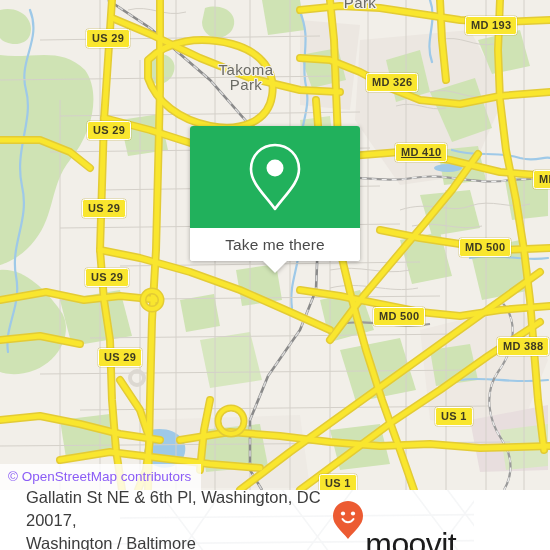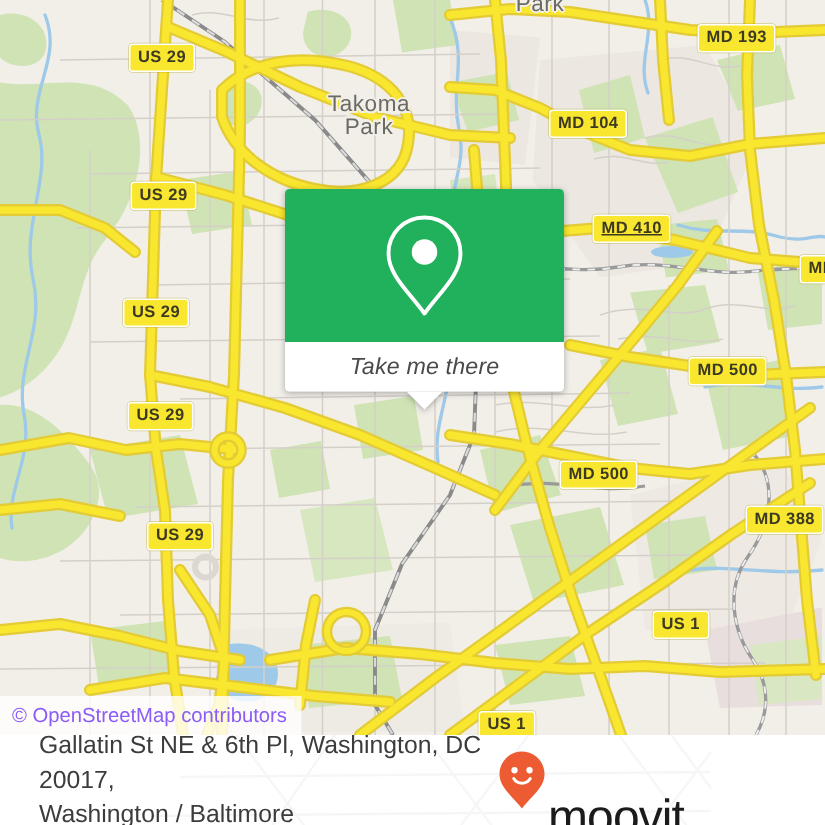--- a/index.html
+++ b/index.html
@@ -59,23 +59,22 @@
     padding:0 10px 0 8px;
     background:rgba(255,255,255,.80);
     color:#8b5cf6;
     font-size:13.5px;
     font-family:"Liberation Sans", sans-serif;
     white-space:nowrap;
   }
 
   
   #popup{
-    position:absolute;left:190px;top:126px;width:186px;
+    position:absolute;left:190px;top:126px;width:170px;
     filter:drop-shadow(0 1px 2px rgba(0,0,0,.30));
-    font-style:italic;
   }
   #popup-body{
     background:#ffffff;border-radius:3px;overflow:hidden;
   }
   #popup-head{
     height:102px;background:#21b15c;
     display:flex;align-items:center;justify-content:center;
   }
   #popup-pin{display:block;}
   #popup-foot{
@@ -351,21 +350,21 @@
 Park</span></div>
     <div class="place-label" style="left:330px;top:-5px;width:60px;"><span>Park</span></div>
 
     <div class="shield" style="left:86px;top:29px;"><span>US 29</span></div>
     <div class="shield" style="left:87px;top:121px;"><span>US 29</span></div>
     <div class="shield" style="left:82px;top:199px;"><span>US 29</span></div>
     <div class="shield" style="left:85px;top:268px;"><span>US 29</span></div>
     <div class="shield" style="left:98px;top:348px;"><span>US 29</span></div>
 
     <div class="shield" style="left:465px;top:16px;"><span>MD 193</span></div>
-    <div class="shield" style="left:366px;top:73px;"><span>MD 104</span></div>
+    <div class="shield" style="left:366px;top:73px;"><span>MD 326</span></div>
     <div class="shield" style="left:395px;top:143px;text-decoration:underline;"><span>MD 410</span></div>
     <div class="shield" style="left:533px;top:170px;"><span>MD</span></div>
     <div class="shield" style="left:459px;top:238px;"><span>MD 500</span></div>
     <div class="shield" style="left:373px;top:307px;"><span>MD 500</span></div>
     <div class="shield" style="left:497px;top:337px;"><span>MD 388</span></div>
     <div class="shield" style="left:435px;top:407px;"><span>US 1</span></div>
     <div class="shield" style="left:319px;top:474px;"><span>US 1</span></div>
 
     <div id="popup">
       <div id="popup-body">

